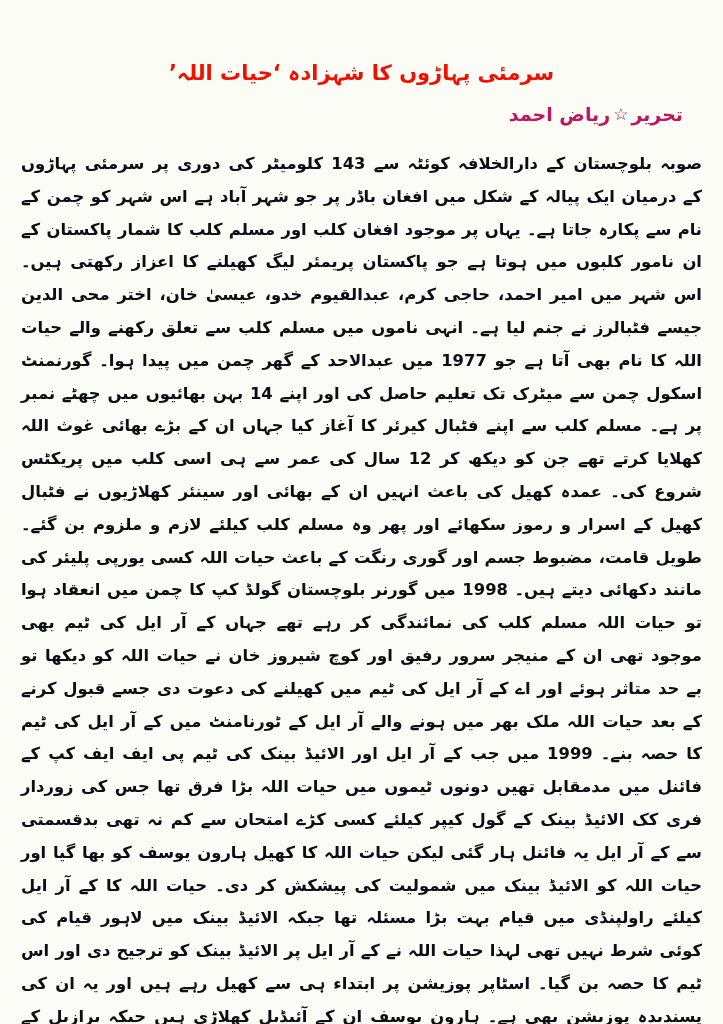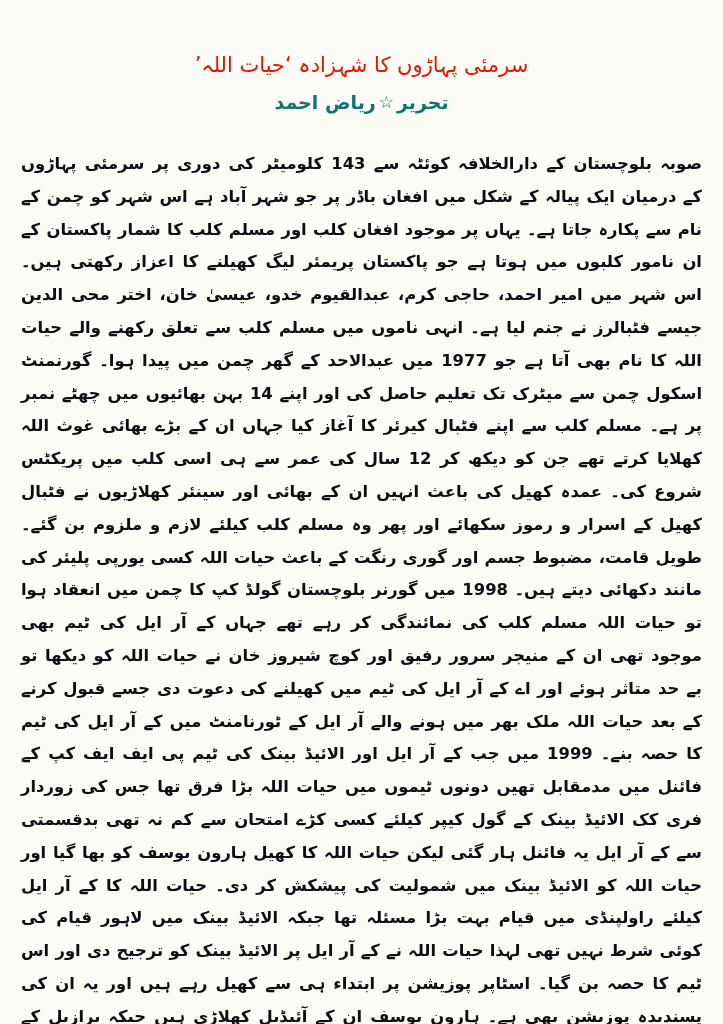--- a/index.html
+++ b/index.html
@@ -24,36 +24,37 @@
 
   
   .headings {
     padding-top: 46px;
     text-align: center;
   }
   .article-title {
     color: #f01000;
     font-size: 21px;
     line-height: 30px;
-    font-weight: 400;
+    font-weight: 700;
     direction: rtl;
     unicode-bidi: isolate;
-    margin: 4px;
+    margin: 12px;
     padding: 0 40px;
     letter-spacing: 0.2px;
   }
   .article-byline {
-    color: #0f766e;
+    color: #be185d;
     font-size: 19px;
     line-height: 28px;
     font-weight: 700;
     direction: rtl;
     unicode-bidi: isolate;
     margin: 8px 0 0 0;
     padding: 0 40px;
+    text-align: right;
   }
   .byline-star {
     font-size: 17px;
     vertical-align: 1px;
     padding: 0 3px;
   }
 
   
   .article-body {
     position: absolute;

